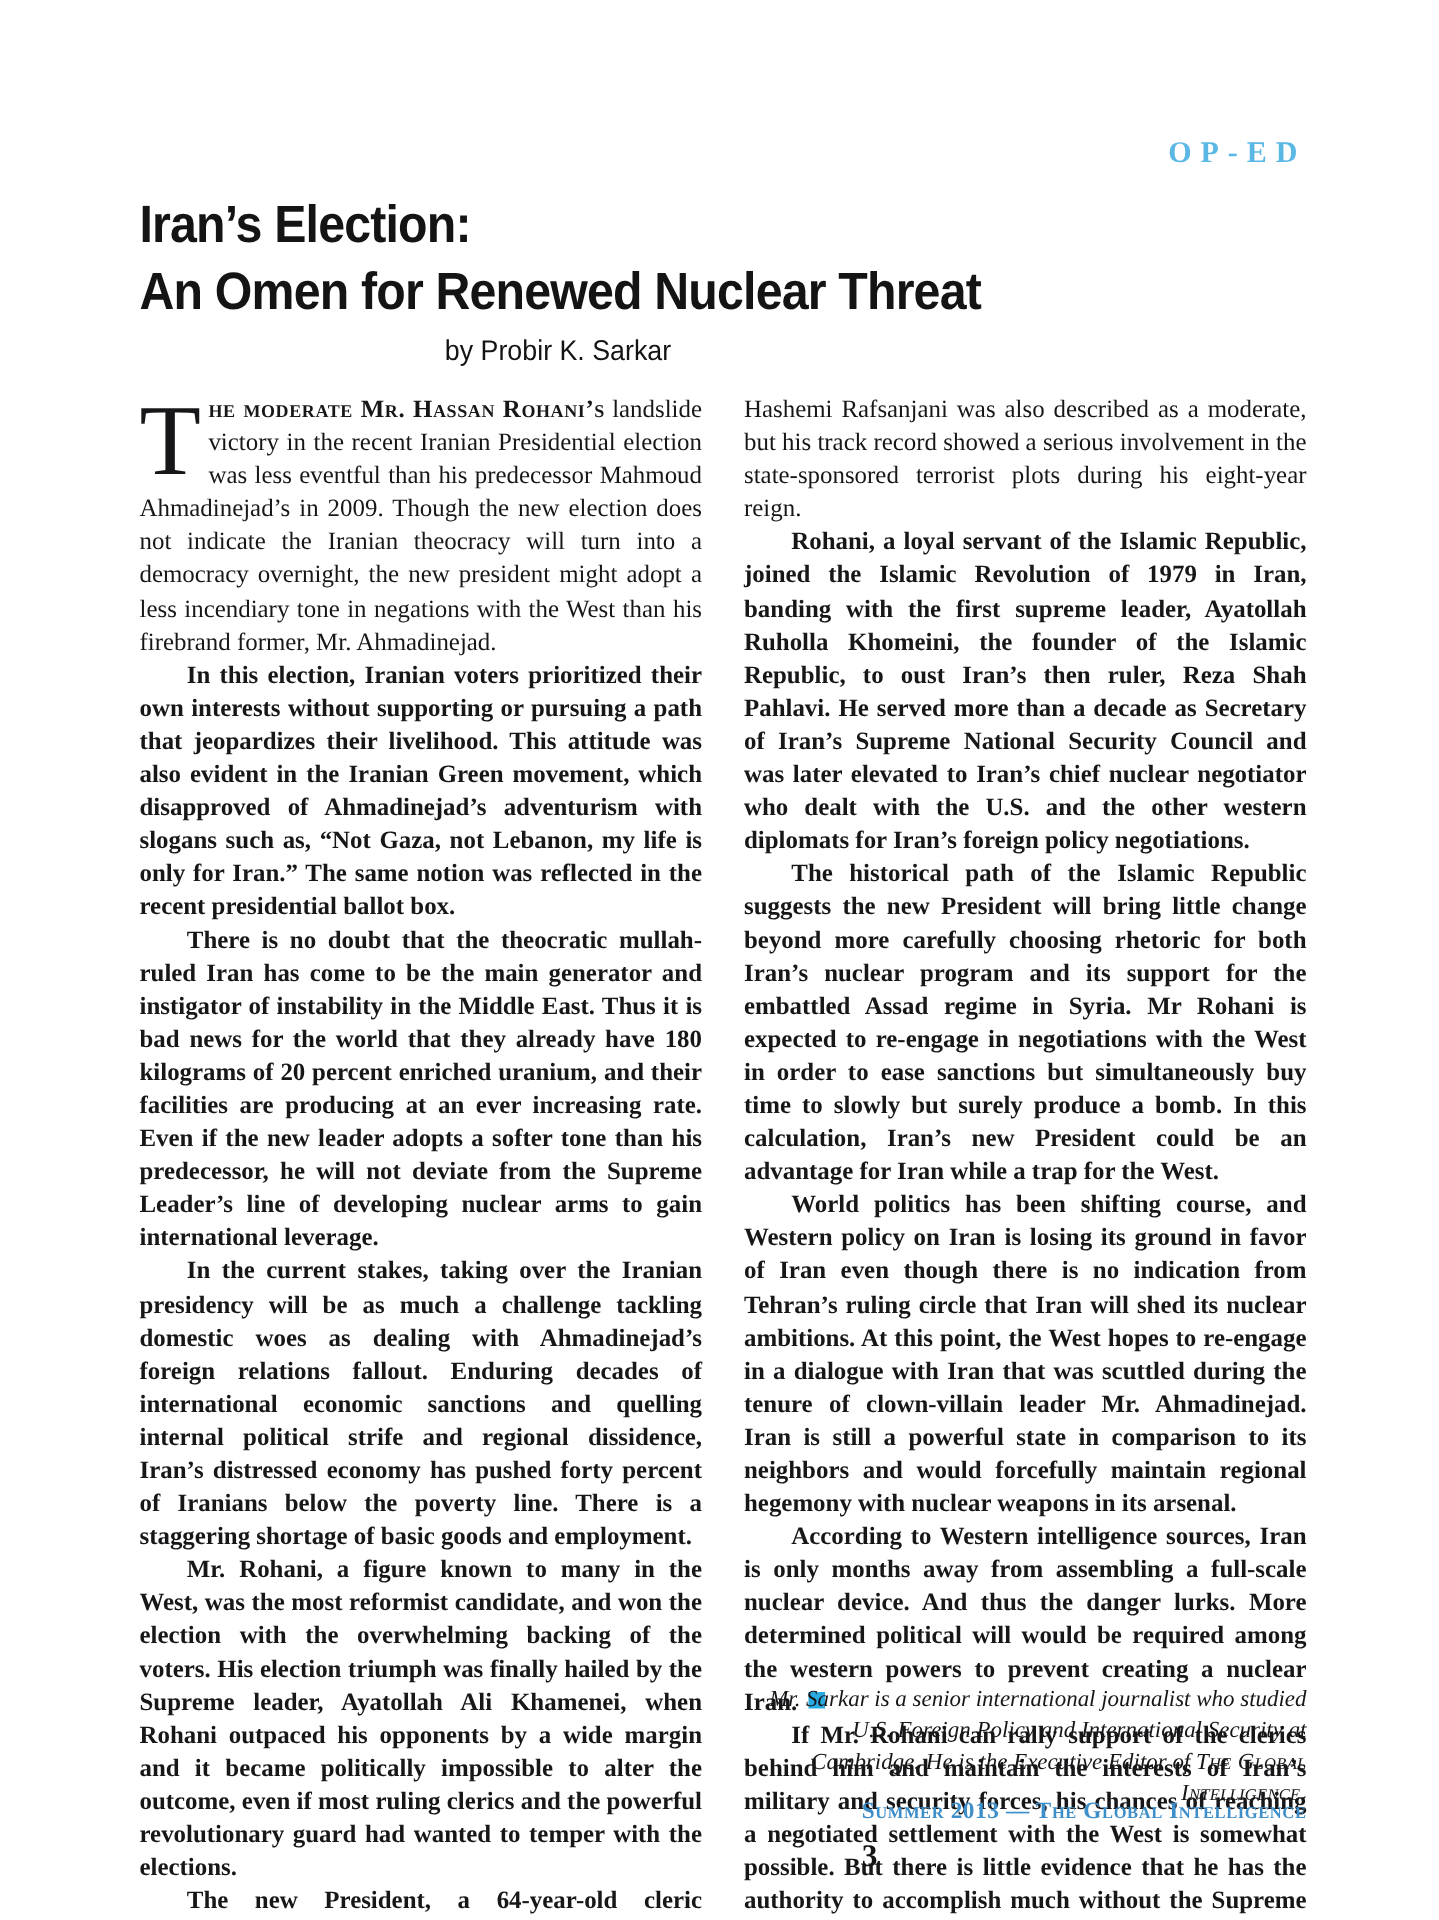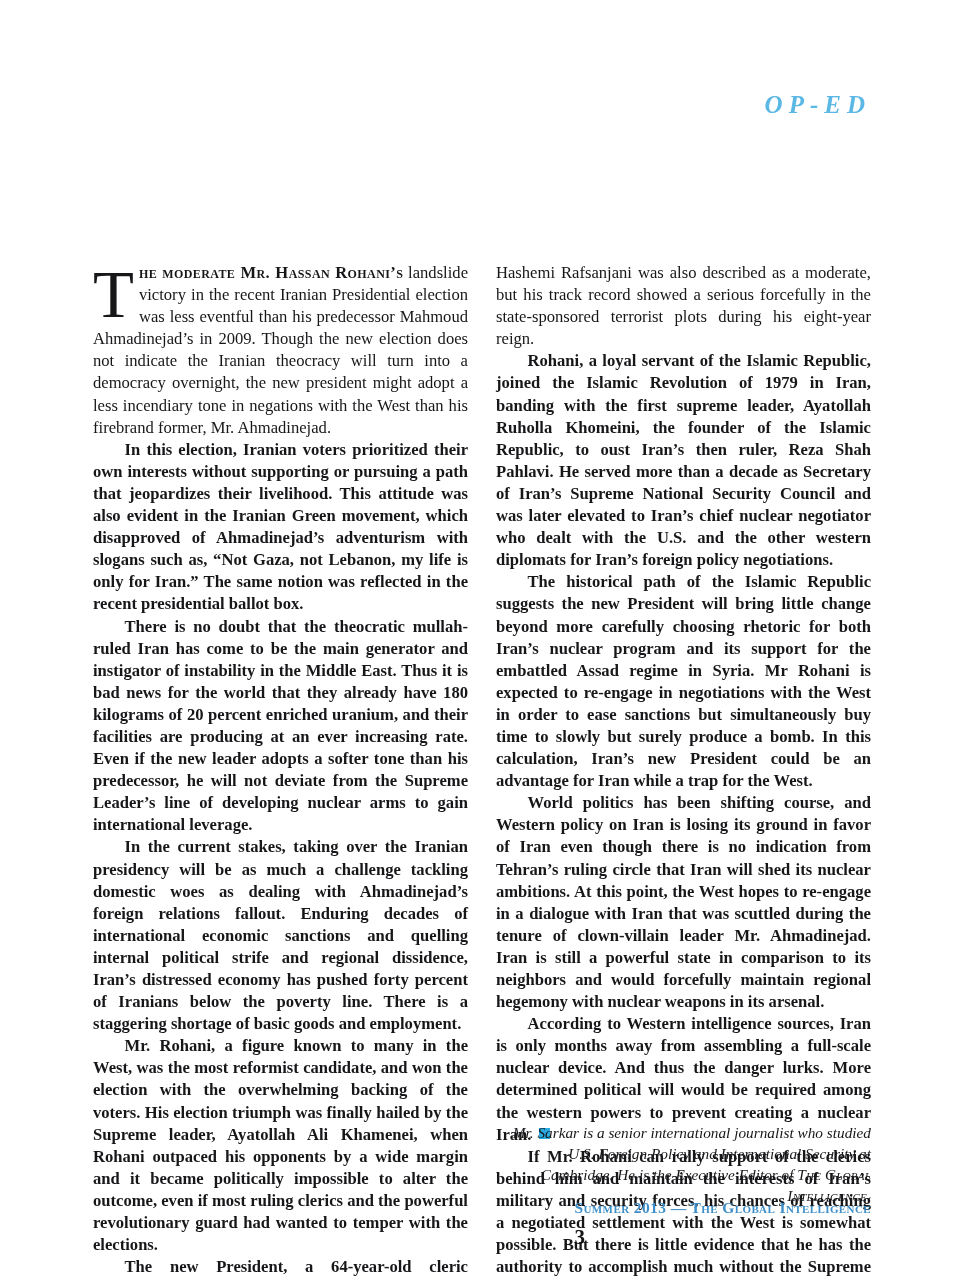--- a/index.html
+++ b/index.html
@@ -21,26 +21,25 @@
     inset: 0;
     padding: 0;
   }
 
   
   .kicker {
     position: absolute;
     top: 92px;
     right: 88px;
     font-family: "Liberation Serif", serif;
-    font-size: 25px;
+    font-size: 20px;
     font-weight: 700;
     letter-spacing: 6px;
     color: #5BB8E5;
     line-height: 1;
-    font-style: italic;
   }
 
   .headline-block {
     position: absolute;
     top: 128px;
     left: 93px;
     right: 88px;
   }
   .headline-line {
     font-family: "Liberation Sans", sans-serif;
@@ -163,34 +162,39 @@
     color: #141414;
   }
 </style>
 </head>
 <body>
 
 <div class="page">
 
   <div class="kicker" style="color: rgb(91, 184, 229);">OP-ED</div>
 
+  <div class="headline-block">
+    <div class="headline-line">Iran’s Election:</div>
+    <div class="headline-line">An Omen for Renewed Nuclear Threat</div>
+    <div class="byline">by Probir K. Sarkar</div>
+  </div>
 
   <div class="columns">
 
     <div class="col">
       <p class="body lead"><span class="dropcap">T</span><span class="smallcaps">he moderate Mr. Hassan Rohani’s</span><span> landslide victory in the recent Iranian Presidential election was less eventful than his predecessor Mahmoud Ahmadinejad’s in 2009. Though the new election does not indicate the Iranian theocracy will turn into a democracy overnight, the new president might adopt a less incendiary tone in negations with the West than his firebrand former, Mr. Ahmadinejad.</span></p>
       <p class="body">In this election, Iranian voters prioritized their own interests without supporting or pursuing a path that jeopardizes their livelihood. This attitude was also evident in the Iranian Green movement, which disapproved of Ahmadinejad’s adventurism with slogans such as, “Not Gaza, not Lebanon, my life is only for Iran.” The same notion was reflected in the recent presidential ballot box.</p>
       <p class="body">There is no doubt that the theocratic mullah-ruled Iran has come to be the main generator and instigator of instability in the Middle East. Thus it is bad news for the world that they already have 180 kilograms of 20 percent enriched uranium, and their facilities are producing at an ever increasing rate. Even if the new leader adopts a softer tone than his predecessor, he will not deviate from the Supreme Leader’s line of developing nuclear arms to gain international leverage.</p>
       <p class="body">In the current stakes, taking over the Iranian presidency will be as much a challenge tackling domestic woes as dealing with Ahmadinejad’s foreign relations fallout. Enduring decades of international economic sanctions and quelling internal political strife and regional dissidence, Iran’s distressed economy has pushed forty percent of Iranians below the poverty line. There is a staggering shortage of basic goods and employment.</p>
       <p class="body">Mr. Rohani, a figure known to many in the West, was the most reformist candidate, and won the election with the overwhelming backing of the voters. His election triumph was finally hailed by the Supreme leader, Ayatollah Ali Khamenei, when Rohani outpaced his opponents by a wide margin and it became politically impossible to alter the outcome, even if most ruling clerics and the powerful revolutionary guard had wanted to temper with the elections.</p>
       <p class="body">The new President, a 64-year-old cleric characterized as a combination of conservative and reformist, will not seek fundamental changes in Iran’s ruling power structure like his predecessor. Rohani is not the first Iranian moderate to win the presidency, however. Akbar</p>
     </div>
 
     <div class="col">
-      <p class="body">Hashemi Rafsanjani was also described as a moderate, but his track record showed a serious forcefully in the state-sponsored terrorist plots during his eight-year reign.</p>
+      <p class="body">Hashemi Rafsanjani was also described as a moderate, but his track record showed a serious involvement in the state-sponsored terrorist plots during his eight-year reign.</p>
       <p class="body">Rohani, a loyal servant of the Islamic Republic, joined the Islamic Revolution of 1979 in Iran, banding with the first supreme leader, Ayatollah Ruholla Khomeini, the founder of the Islamic Republic, to oust Iran’s then ruler, Reza Shah Pahlavi. He served more than a decade as Secretary of Iran’s Supreme National Security Council and was later elevated to Iran’s chief nuclear negotiator who dealt with the U.S. and the other western diplomats for Iran’s foreign policy negotiations.</p>
       <p class="body">The historical path of the Islamic Republic suggests the new President will bring little change beyond more carefully choosing rhetoric for both Iran’s nuclear program and its support for the embattled Assad regime in Syria. Mr Rohani is expected to re-engage in negotiations with the West in order to ease sanctions but simultaneously buy time to slowly but surely produce a bomb. In this calculation, Iran’s new President could be an advantage for Iran while a trap for the West.</p>
       <p class="body">World politics has been shifting course, and Western policy on Iran is losing its ground in favor of Iran even though there is no indication from Tehran’s ruling circle that Iran will shed its nuclear ambitions. At this point, the West hopes to re-engage in a dialogue with Iran that was scuttled during the tenure of clown-villain leader Mr. Ahmadinejad. Iran is still a powerful state in comparison to its neighbors and would forcefully maintain regional hegemony with nuclear weapons in its arsenal.</p>
       <p class="body"><span>According to Western intelligence sources, Iran is only months away from assembling a full-scale nuclear device. And thus the danger lurks. More determined political will would be required among the western powers to prevent creating a nuclear Iran.</span><span class="endmark" style="background: rgb(41, 171, 226);"></span></p>
       <p class="body">If Mr. Rohani can rally support of the clerics behind him and maintain the interests of Iran’s military and security forces, his chances of reaching a negotiated settlement with the West is somewhat possible. But there is little evidence that he has the authority to accomplish much without the Supreme Leader’s approval.</p>
     </div>
 
   </div>
 
   <div class="bio"><span>Mr. Sarkar is a senior international journalist who studied U.S. Foreign Policy and International Security at Cambridge. He is the Executive Editor of </span><span class="sc">The Global Intelligence.</span></div>

